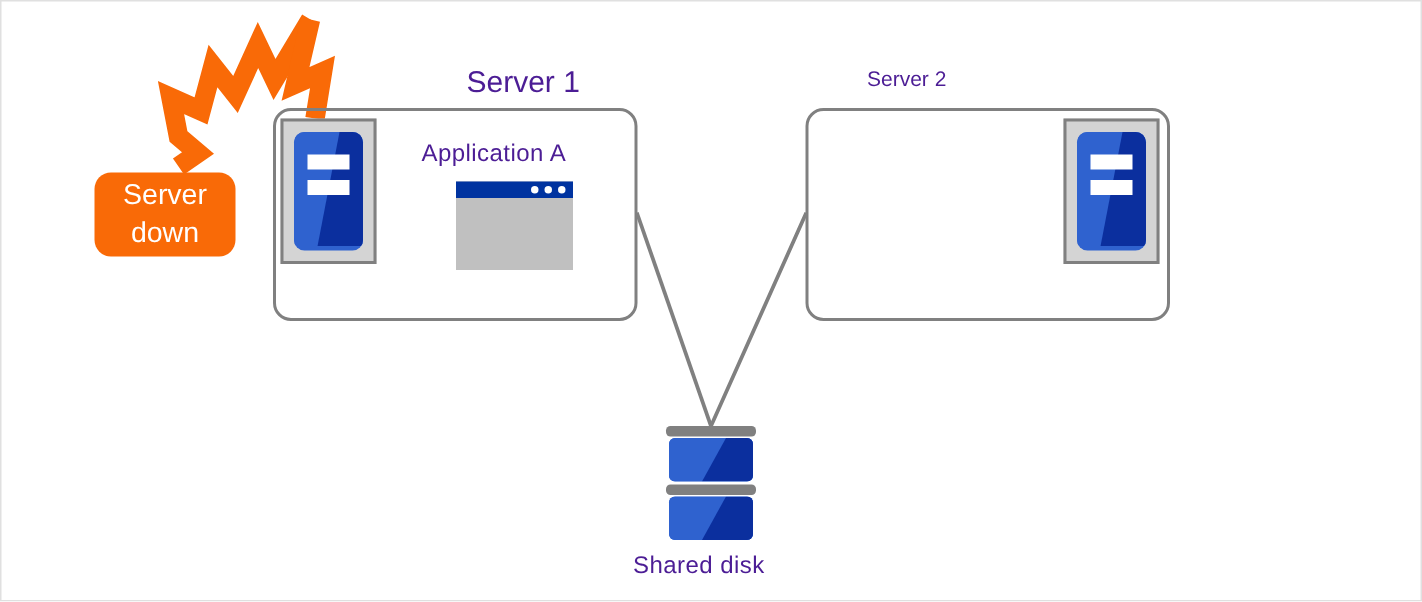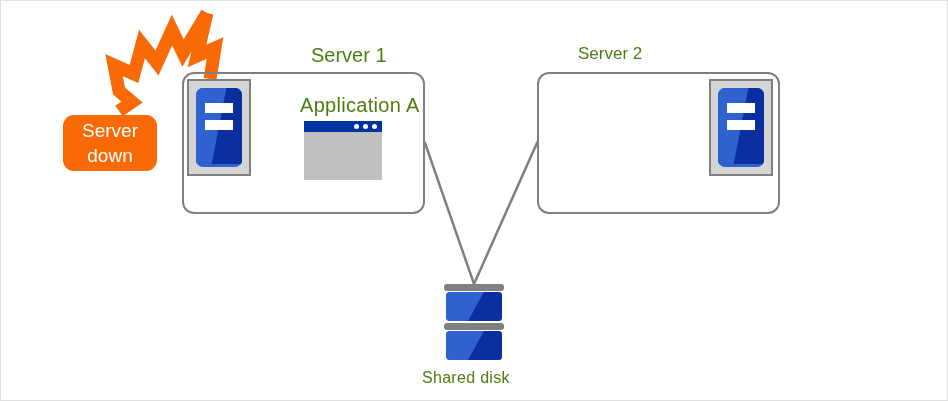--- a/index.html
+++ b/index.html
@@ -23,38 +23,38 @@
   .svg-layer {
     position: absolute;
     left: 0;
     top: 0;
     width: 948px;
     height: 401px;
   }
   
   .label {
     position: absolute;
-    color: #4d7c0f;
+    color: #4c1d95;
     white-space: nowrap;
     line-height: 1.15;
   }
   #server1-title {
     left: 310px;
     top: 43px;
     font-size: 20px;
   }
   #server2-title {
     left: 577px;
     top: 43px;
-    font-size: 17px;
+    font-size: 14px;
   }
   #app-a-label {
-    left: 299px;
+    left: 280px;
     top: 93px;
-    font-size: 20px;
+    font-size: 16px;
     letter-spacing: 0.3px;
     text-align: right;
   }
   #shared-disk-label {
     left: 421px;
     top: 368px;
     font-size: 16px;
     letter-spacing: 0.3px;
   }
   

